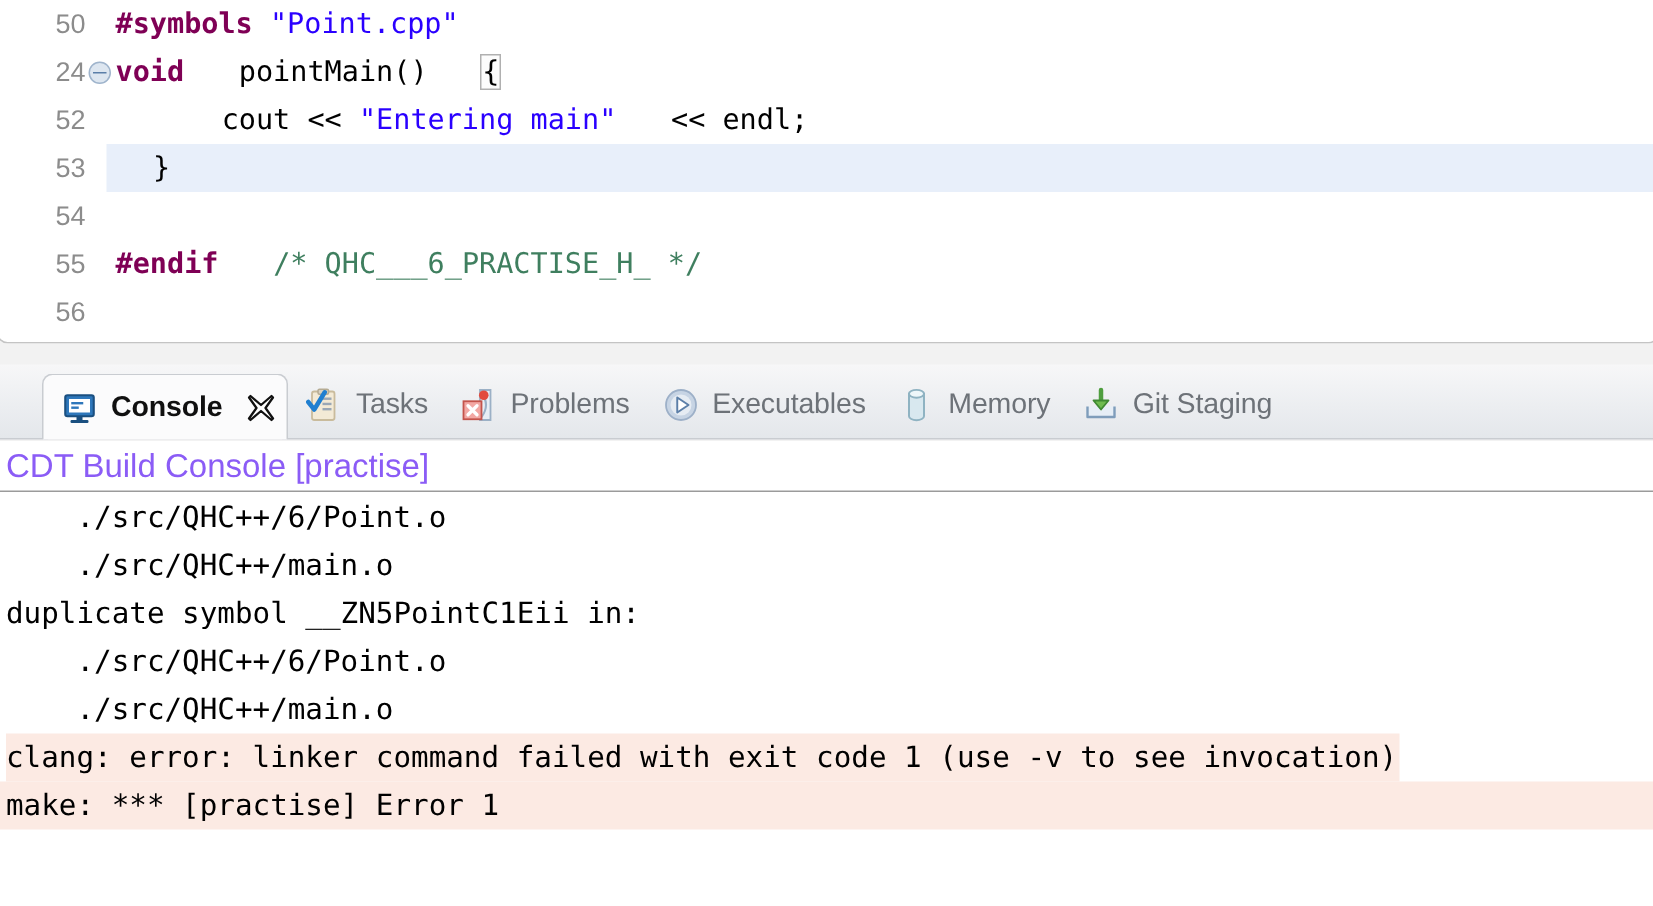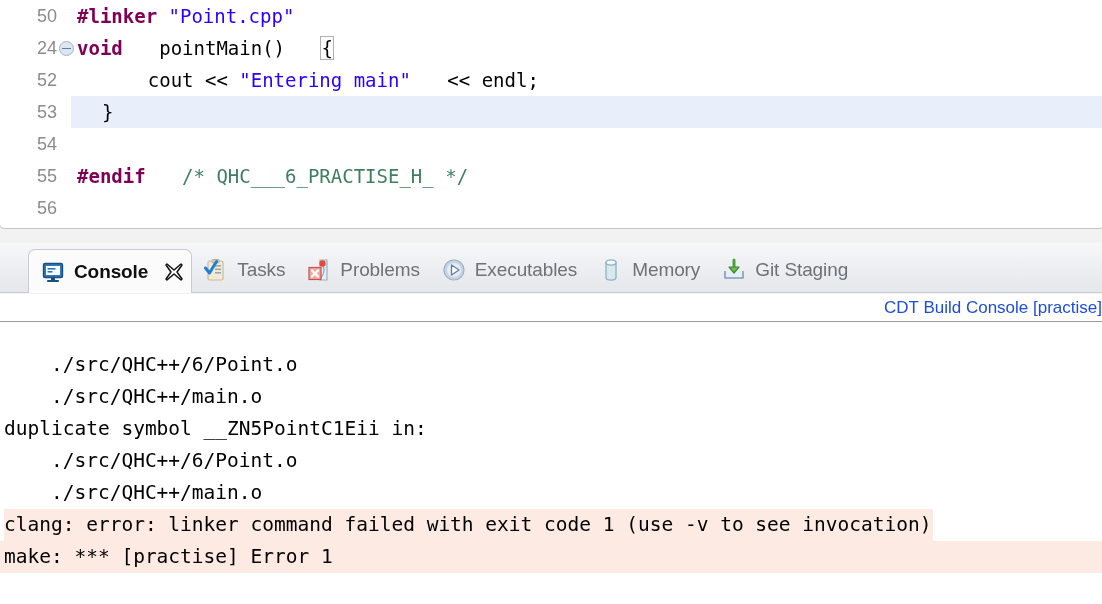--- a/index.html
+++ b/index.html
@@ -146,30 +146,28 @@
     position: absolute;
     left: 0;
     top: 294px;
     width: 1102px;
     height: 310px;
     background: #ffffff;
     overflow: hidden;
   }
   .console-header {
     font-family: "Liberation Sans", sans-serif;
-    font-size: 17px;
-    color: #1d4ed8;
+    font-size: 22px;
+    color: #8b5cf6;
     padding: 4px 0 3px 4px;
     border-bottom: 1px solid #9b9b9b;
     margin-right: 0px;
-    text-align: right;
   }
   .console-body {
     padding-top: 1px;
-    margin-top: 26px;
   }
   .out-line {
     font-family: "DejaVu Sans Mono", monospace;
     font-size: 19.5px;
     line-height: 32px;
     height: 32px;
     white-space: pre;
     color: #000000;
     padding-left: 4px;
   }
@@ -186,21 +184,21 @@
     padding-right: 2px;
   }
 </style>
 </head>
 <body>
 
 <div id="app">
 
   <div class="editor-panel">
     <div class="code-area" id="code-area">
-        <div class="code-line"><span class="ln">50</span><span class="code-text"><span class="tok-pre">#linker </span><span class="tok-str">"Point.cpp"</span></span></div>
+        <div class="code-line"><span class="ln">50</span><span class="code-text"><span class="tok-pre">#symbols </span><span class="tok-str">"Point.cpp"</span></span></div>
         <div class="code-line"><span class="ln">24</span><span class="fold"></span><span class="code-text"><span class="tok-kw">void</span><span class="tok-plain"> pointMain() </span><span class="tok-plain brace-match">{</span></span></div>
         <div class="code-line"><span class="ln">52</span><span class="code-text"><span class="tok-plain">    cout &lt;&lt; </span><span class="tok-str">"Entering main"</span><span class="tok-plain"> &lt;&lt; endl;</span></span></div>
         <div class="code-line highlight"><span class="ln">53</span><span class="code-text"><span class="tok-plain">}</span></span></div>
         <div class="code-line"><span class="ln">54</span><span class="code-text"></span></div>
         <div class="code-line"><span class="ln">55</span><span class="code-text"><span class="tok-pre">#endif</span><span class="tok-plain"> </span><span class="tok-cmt">/* QHC___6_PRACTISE_H_ */</span></span></div>
         <div class="code-line"><span class="ln">56</span><span class="code-text"></span></div>
       </div>
   </div>
 
   <div class="tabstrip">

